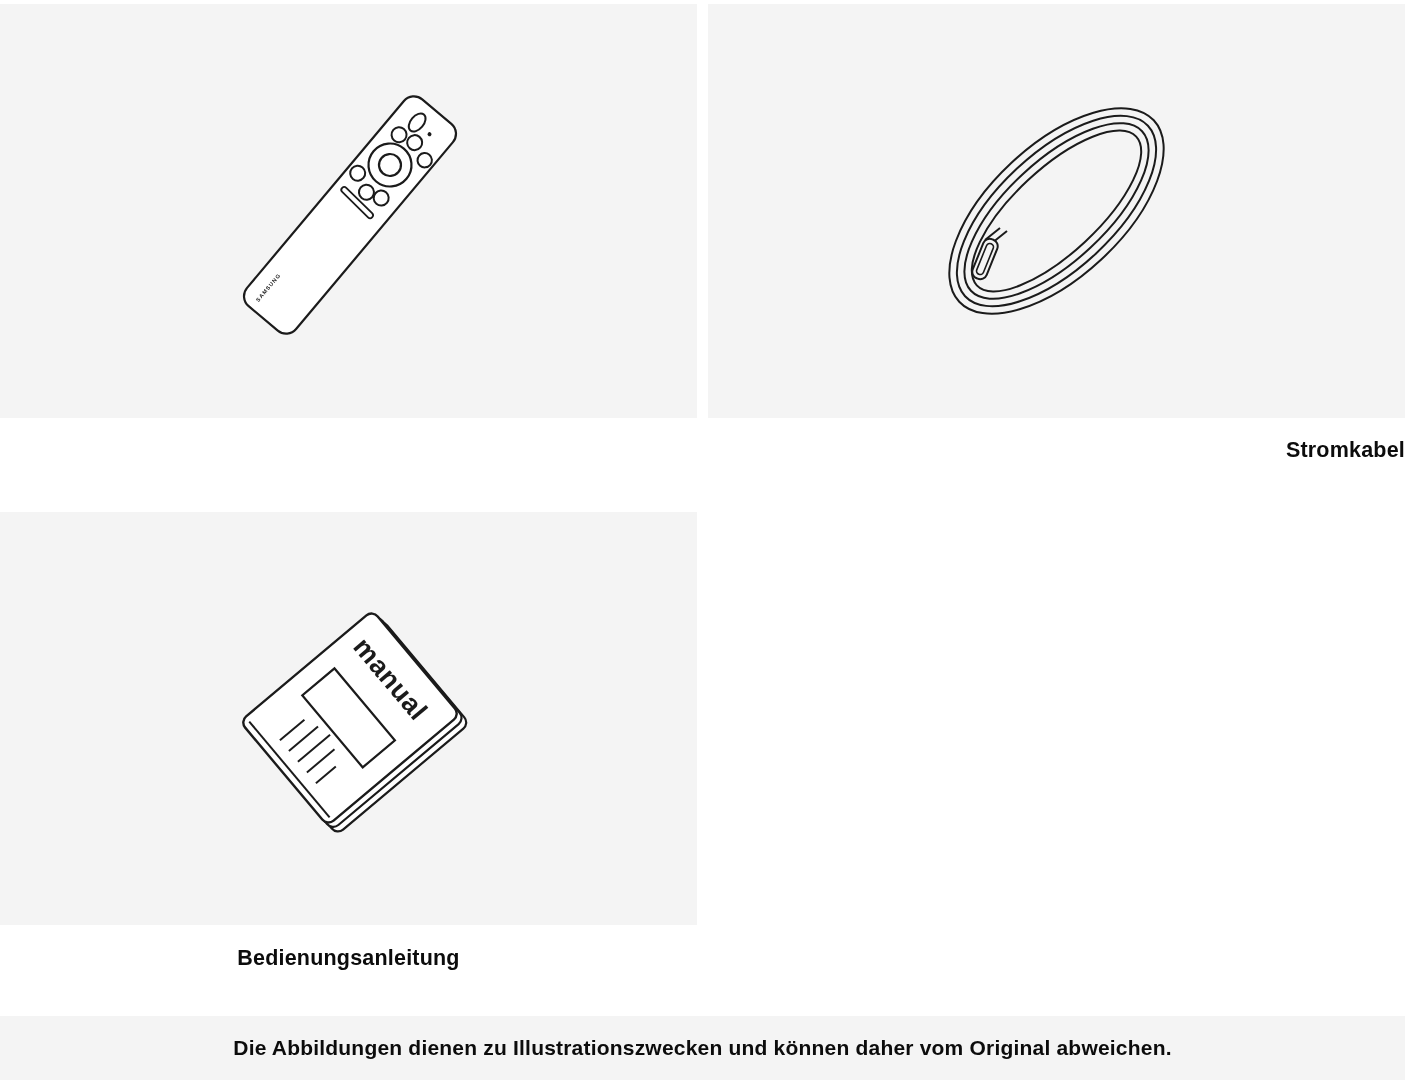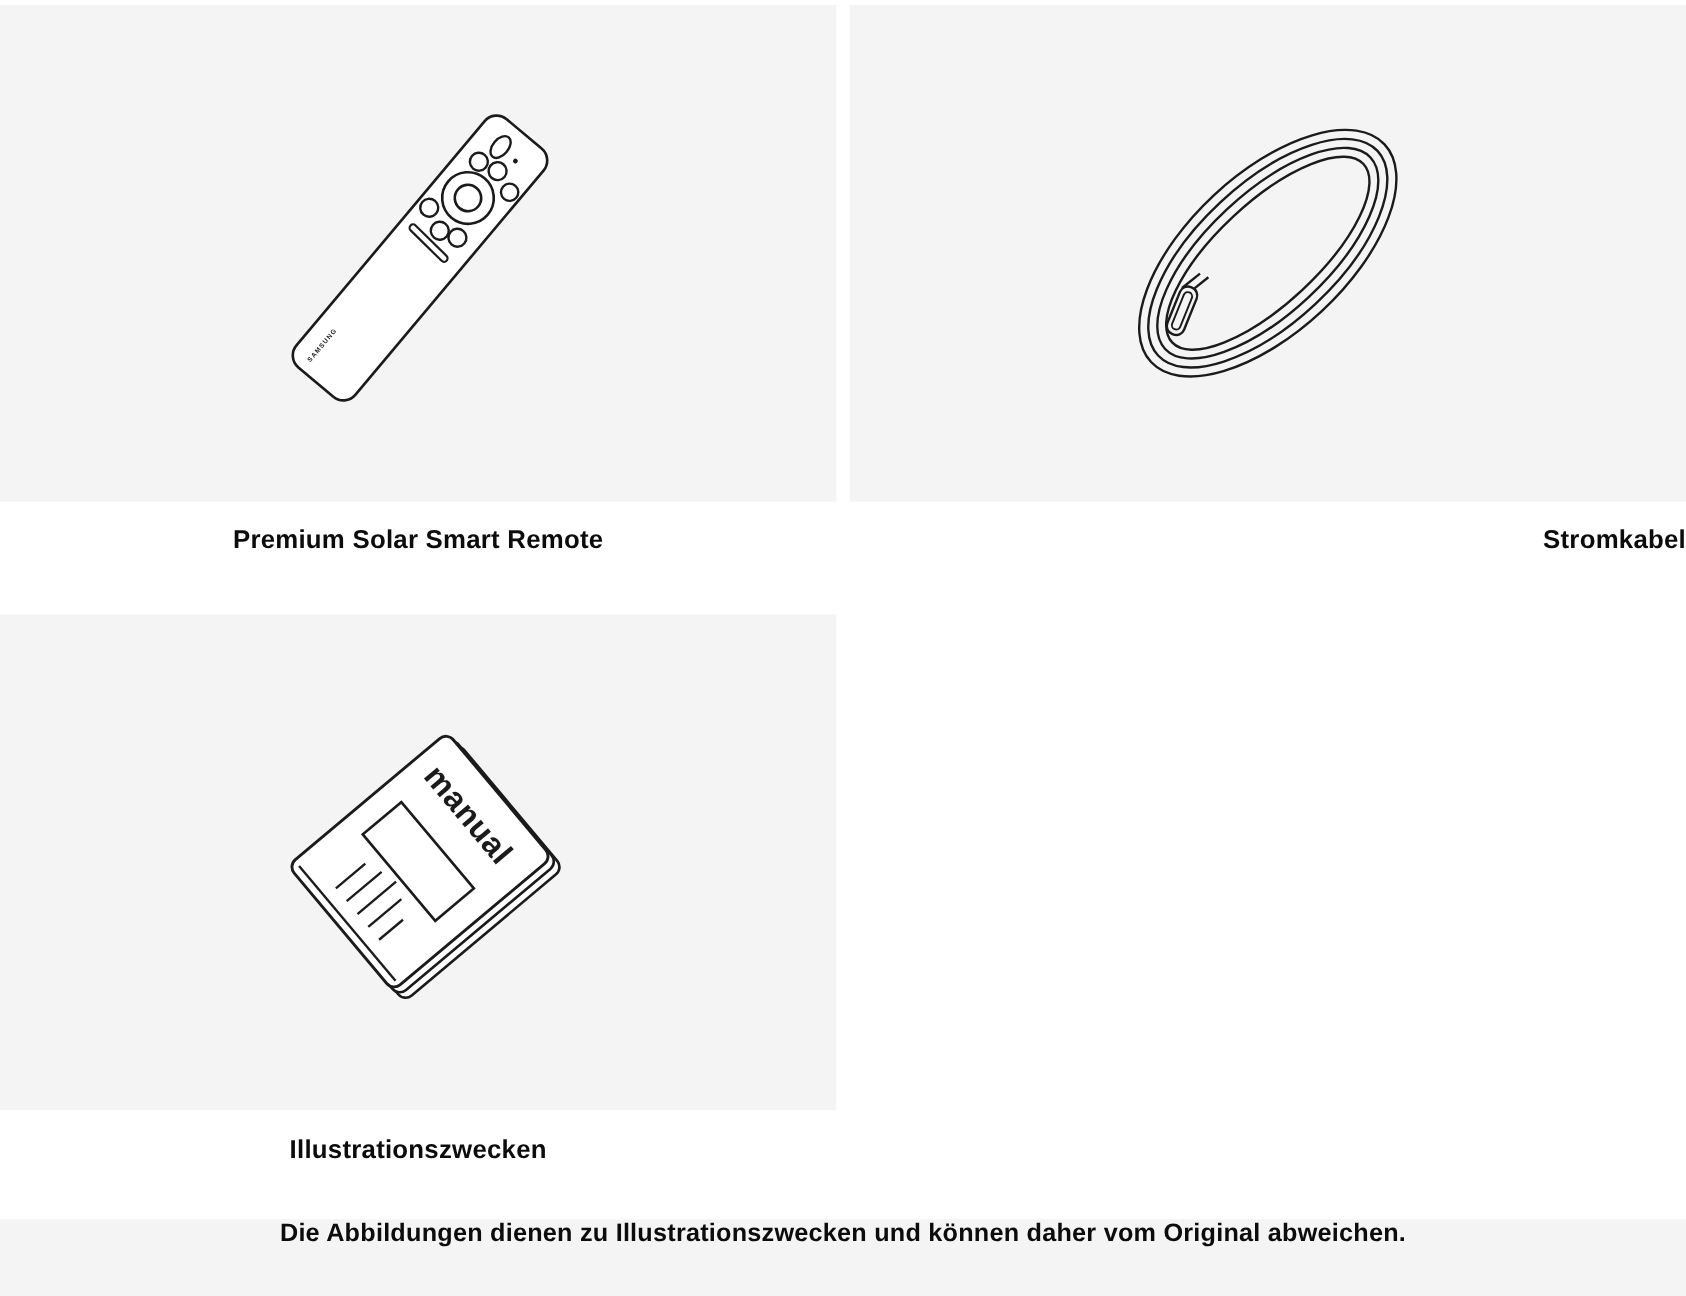--- a/index.html
+++ b/index.html
@@ -20,21 +20,21 @@
     font-size:21.5px;font-weight:600;letter-spacing:.2px;
     color:var(--text-color,#0c0c0c);
     text-align:center;line-height:26px;
   }
   .cap-remote{left:0;top:437px;width:697px;}
   .cap-cable{left:708px;top:437px;width:697px;text-align:right;}
   .cap-manual{left:0;top:945px;width:697px;}
   .footer-strip{
     position:absolute;left:0;top:1016px;width:1405px;height:64px;
     background:var(--panel-bg,#f4f4f4);
-    display:flex;align-items:flex-start;justify-content:center;
+    display:flex;align-items:center;justify-content:center;
   }
   .footer-strip p{
     margin:0;font-size:21px;font-weight:600;letter-spacing:.2px;
     color:var(--text-color,#0c0c0c);
   }
   .ink-stroke{stroke:#1b1b1b;fill:none;}
   .ink-text{fill:#1b1b1b;stroke:none;}
   .panel-fill{fill:var(--panel-bg,#f4f4f4);}
 </style>
 </head>
@@ -74,40 +74,39 @@
         <line x1="284" y1="239" x2="299" y2="227" class="ink-stroke" stroke-width="2"></line>
         <line x1="277" y1="236" x2="292" y2="224" class="ink-stroke" stroke-width="2"></line>
         <g transform="translate(277,255) rotate(22)">
           <rect x="-7.5" y="-21" width="15" height="42" rx="7" class="panel-fill" stroke="#1b1b1b" stroke-width="2"></rect>
           <rect x="-3.6" y="-16.5" width="7.2" height="33" rx="3.6" class="ink-stroke" stroke-width="1.6"></rect>
         </g>
       </g>
     </svg>
   </div>
 
-  <div class="caption cap-remote">Premium Solar Smart Remote</div>
   <div class="caption cap-cable">Stromkabel</div>
 
   <div class="tile tile-bl">
     <svg viewBox="0 0 697 413" aria-hidden="true">
       <g transform="translate(350,206) rotate(-40)" class="ink-stroke" stroke-width="2.2">
         <rect x="-85" y="-55" width="173" height="136" rx="8" fill="#ffffff"></rect>
         <rect x="-85.7" y="-61.5" width="173" height="136" rx="8" fill="#ffffff"></rect>
         <rect x="-86.5" y="-68" width="173" height="136" rx="8" fill="#ffffff" stroke-width="2.4"></rect>
         <line x1="-79.5" y1="-62" x2="-79.5" y2="63" stroke-width="2"></line>
         <line x1="-68" y1="-28" x2="-36" y2="-28" stroke-width="2"></line>
         <line x1="-68" y1="-14" x2="-30" y2="-14" stroke-width="2"></line>
         <line x1="-68" y1="0" x2="-26" y2="0" stroke-width="2"></line>
         <line x1="-68" y1="14" x2="-32" y2="14" stroke-width="2"></line>
         <line x1="-68" y1="28" x2="-42" y2="28" stroke-width="2"></line>
         <rect x="-22" y="-48" width="42" height="94" stroke-width="2.2"></rect>
         <text class="ink-text" transform="translate(47,-4) rotate(90)" text-anchor="middle" font-size="27" font-weight="bold" letter-spacing="0.5">manual</text>
       </g>
     </svg>
   </div>
 
-  <div class="caption cap-manual">Illustrationszwecken</div>
+  <div class="caption cap-manual">Bedienungsanleitung</div>
 
   <div class="footer-strip">
     <p>Die Abbildungen dienen zu Illustrationszwecken und können daher vom Original abweichen.</p>
   </div>
 
 </div>
 
 </body></html>

